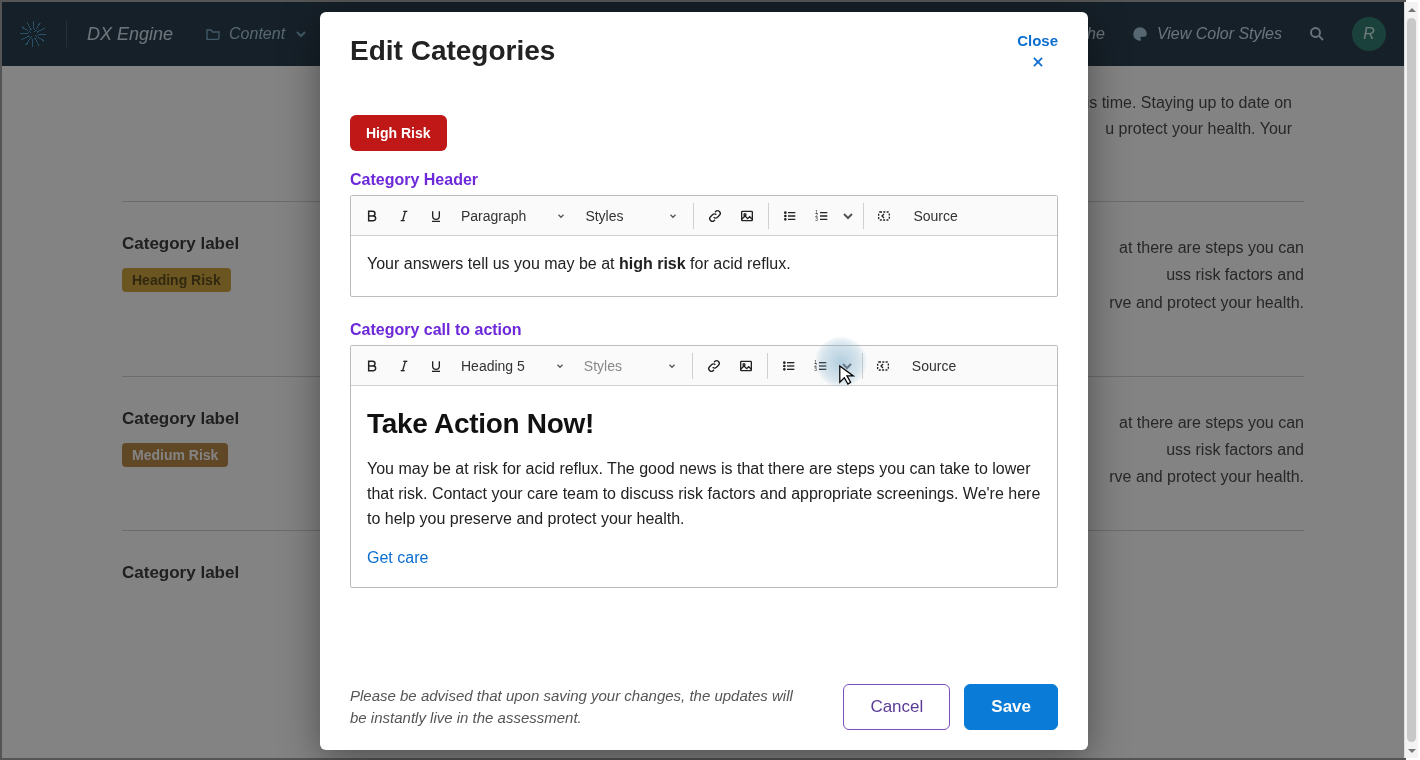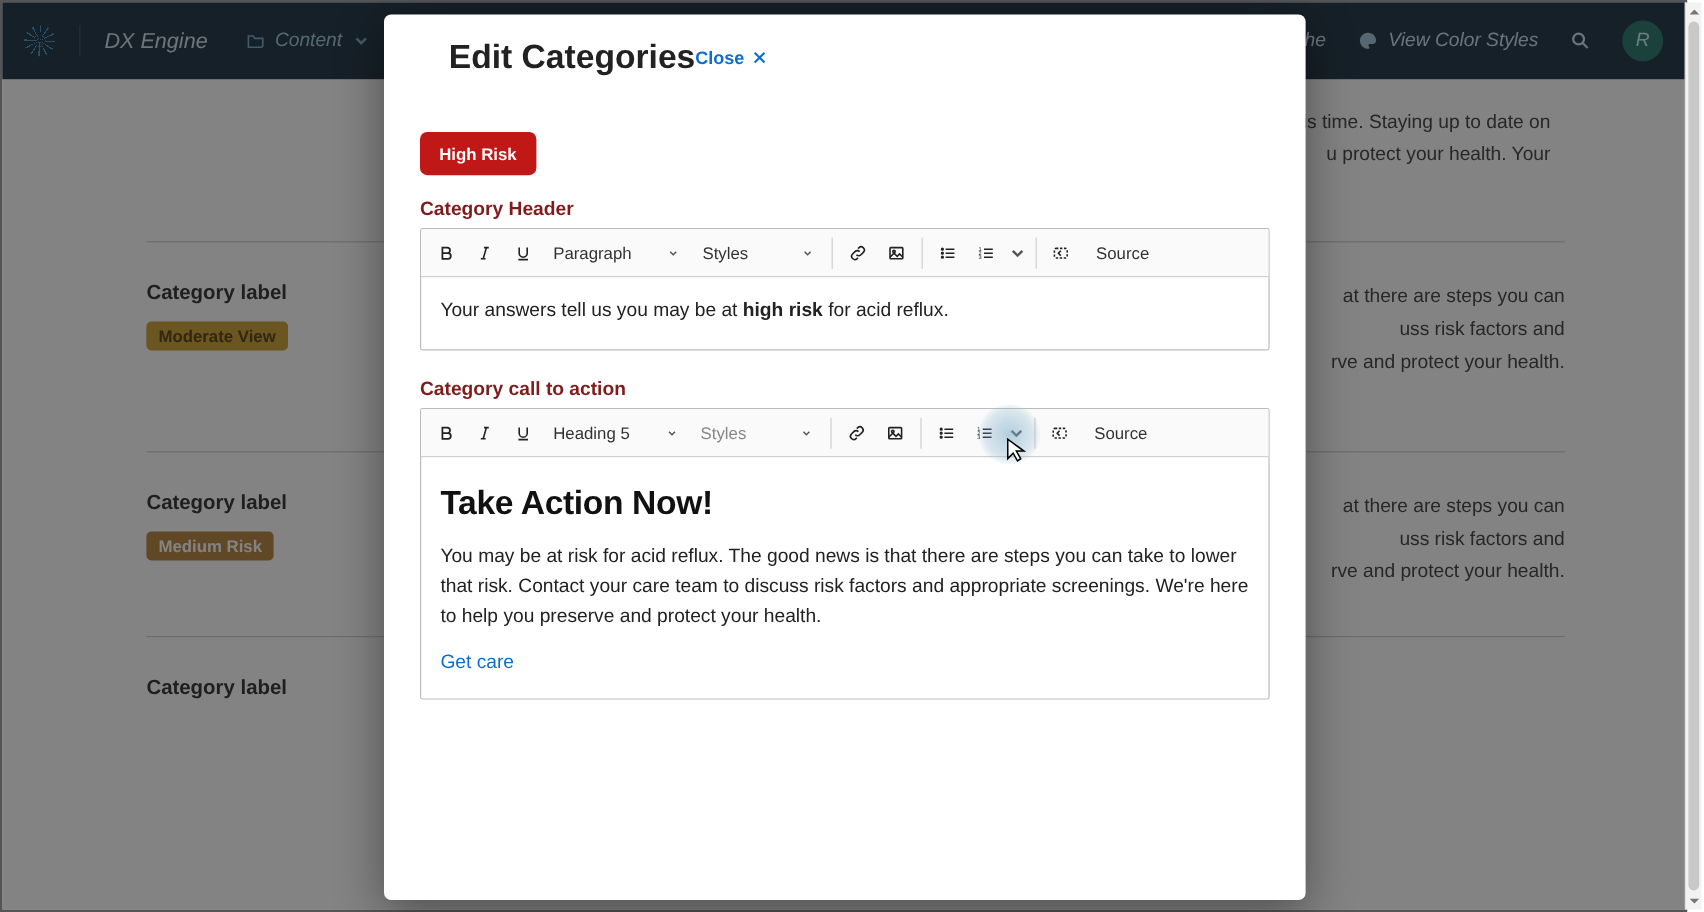--- a/index.html
+++ b/index.html
@@ -32,34 +32,34 @@
   .bg-left .cat-label-title { font-weight: 700; color: #222; margin-bottom: 14px; font-size: 17px; }
   .badge { display: inline-block; padding: 4px 10px; border-radius: 4px; font-weight: 700; font-size: 14px; }
   .badge.moderate { background: #c99a25; color: #4a3500; }
   .badge.medium { background: #b27a30; color: #fff; }
   .bg-mid { flex: 1; }
   .bg-right { flex: 1.8; line-height: 1.7; }
 
   
   .overlay { position: absolute; inset: 2px 14px 2px 2px; background: rgba(30,30,30,.55); display: flex; justify-content: center; align-items: flex-start; }
   .modal { width: 768px; background: #fff; border-radius: 6px; margin-top: 10px; box-shadow: 0 10px 40px rgba(0,0,0,.4); display: flex; flex-direction: column; height: 738px; overflow: hidden; }
-  .modal-head { display: flex; align-items: center; justify-content: flex-start; padding: 20px 12px 8px; margin-left: 42px; }
+  .modal-head { display: flex; align-items: center; justify-content: space-between; padding: 20px 30px 8px; }
   .modal-title { font-size: 28px; font-weight: 700; color: #222; }
-  .modal-close { color: #0b6ed0; font-weight: 700; font-size: 15px; display: flex; align-items: center; gap: 6px; cursor: pointer; }
+  .modal-close { color: #0b6ed0; font-weight: 700; font-size: 15px; display: flex; align-items: center; gap: 6px; cursor: pointer; flex-direction: column; }
   .modal-close svg { width: 14px; height: 14px; stroke: #0b6ed0; stroke-width: 3; }
 
   .modal-scroll { flex: 1; overflow-y: scroll; padding: 18px 30px 0; position: relative; }
   .modal-scroll::-webkit-scrollbar { width: 14px; }
   .modal-scroll::-webkit-scrollbar-track { background: #f6f6f6; }
   .modal-scroll::-webkit-scrollbar-thumb { background: #c7c7c7; border-radius: 6px; }
   .modal-scroll::-webkit-scrollbar-button:single-button { height: 14px; background: #f0f0f0; }
 
   .risk-pill { display: inline-block; background: #c01717; color: #fff; font-weight: 700; padding: 10px 16px; border-radius: 6px; font-size: 14px; margin-top: 20px; margin-bottom: 20px; }
 
-  .field-label { font-weight: 700; color: #7f1d1d; font-size: 16px; margin-bottom: 6px; }
+  .field-label { font-weight: 700; color: #6d28d9; font-size: 16px; margin-bottom: 6px; }
 
   .editor { border: 1px solid #bcbcbc; border-radius: 2px; margin-bottom: 24px; background: #fff; }
   .toolbar { display: flex; align-items: center; height: 40px; border-bottom: 1px solid #d0d0d0; background: #fafafa; padding: 0 6px; gap: 2px; font-size: 14px; color: #333; }
   .tb-btn { width: 30px; height: 30px; display: flex; align-items: center; justify-content: center; cursor: pointer; border-radius: 3px; }
   .tb-btn svg { width: 16px; height: 16px; }
   .tb-sel { height: 28px; display: flex; align-items: center; justify-content: space-between; padding: 0 8px; border-right: 1px solid transparent; cursor: pointer; gap: 30px; min-width: 110px; }
   .tb-sel.placeholder span { color: #888; }
   .tb-div { width: 1px; height: 26px; background: #d0d0d0; margin: 0 4px; }
   .tb-source { display: flex; align-items: center; gap: 21px; cursor: pointer; padding: 0 6px; }
 
@@ -131,21 +131,21 @@
 
   <div class="bg-body">
     <div class="bg-paragraph" style="text-align:right; padding-right:10px;">
       <div>is time. Staying up to date on</div>
       <div>u protect your health. Your</div>
     </div>
 
     <div class="bg-section" style="margin-top:60px;">
       <div class="bg-left">
         <div class="cat-label-title">Category label</div>
-        <span class="badge moderate">Moderate View</span>
+        <span class="badge moderate">Heading Risk</span>
       </div>
       <div class="bg-mid"></div>
       <div class="bg-right" style="text-align:left;">
         <div style="text-align:right;">
           <div>at there are steps you can</div>
           <div>uss risk factors and</div>
           <div>rve and protect your health.</div>
         </div>
       </div>
     </div>
@@ -360,20 +360,29 @@
         </div>
         <div class="editor-body">
           <h3>Take Action Now!</h3>
           <p>You may be at risk for acid reflux. The good news is that there are steps you can take to lower that risk. Contact your care team to discuss risk factors and appropriate screenings. We're here to help you preserve and protect your health.</p>
           <a href="#">Get care</a>
         </div>
       </div>
       <div style="height:20px"></div>
     </div>
 
+    <div class="modal-foot">
+      <div class="advisory">Please be advised that upon saving your changes, the updates will be instantly live in the assessment.</div>
+      <div class="btn cancel">
+          <span>Cancel</span>
+        </div>
+      <div class="btn save">
+          <span>Save</span>
+        </div>
+    </div>
   </div>
 </div>
 
 <div class="cursor-spot" style="left:815px; top:337px;"></div>
 <svg class="cursor-arrow" style="left:838px; top:364px;" viewBox="0 0 20 24">
     <path d="M2 2 L2 20 L7 15 L11 22 L14 20 L10 13 L17 13 Z" fill="#fff" stroke="#000" stroke-width="1.4"></path>
   </svg>
 
 <div class="fake-scroll">
   <div class="arr top"></div>

